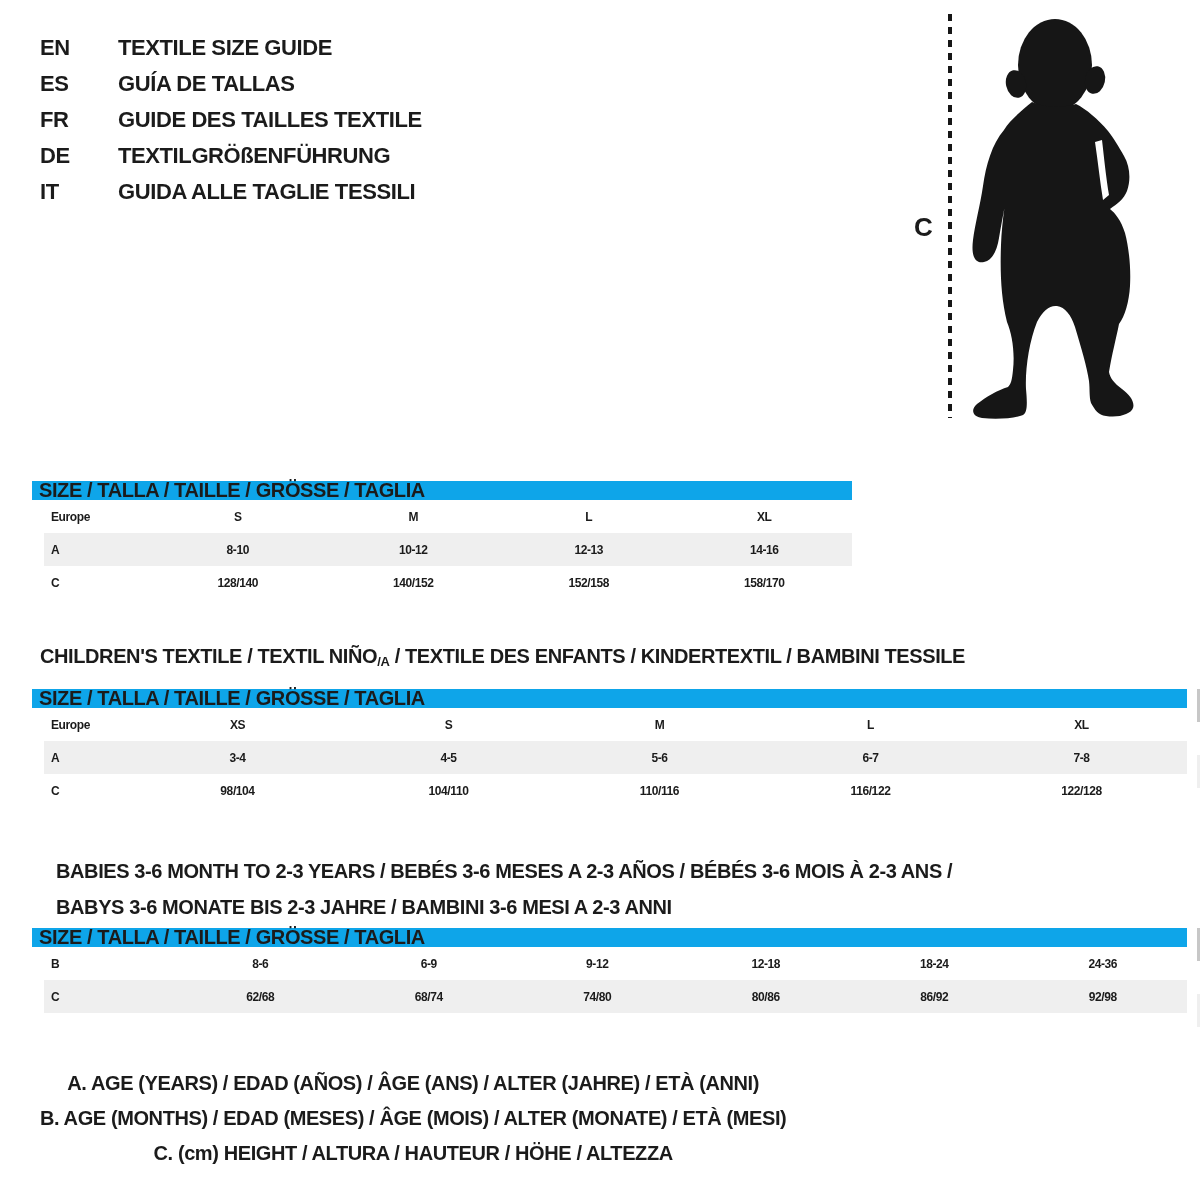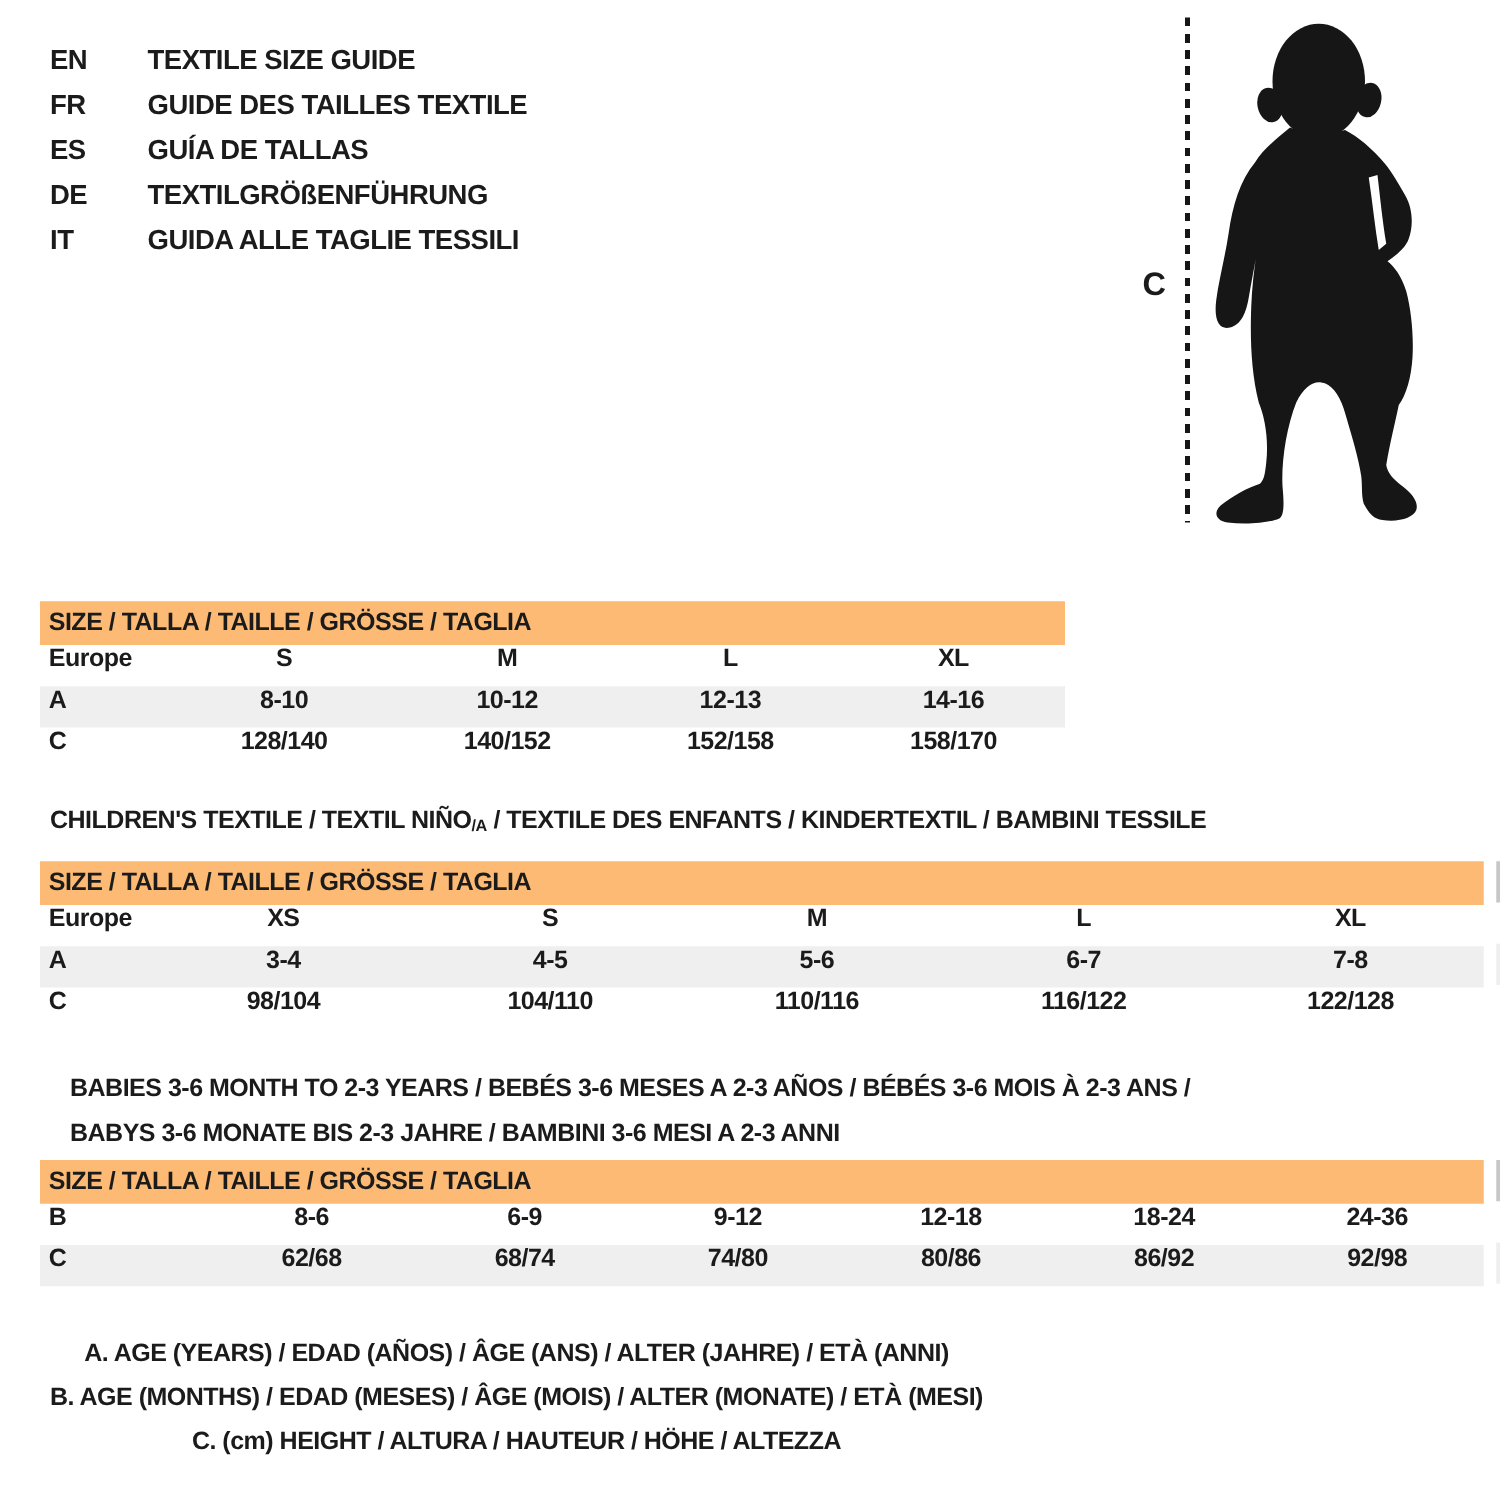--- a/index.html
+++ b/index.html
@@ -20,23 +20,23 @@
   .figure-label{position:absolute;left:914px;top:212px;font-size:26px;}
   .baby-svg{position:absolute;left:962px;top:10px;width:180px;height:410px;}
   
   .sec-title{position:absolute;font-size:20px;white-space:nowrap;}
   .t-junior-title{left:40px;top:435px;}
   .t-children-title{left:40px;top:645px;}
   .t-babies-title{left:56px;top:853px;line-height:36px;}
   .sub-sm{font-size:13px;vertical-align:-3px;letter-spacing:-0.3px;}
   
   .sg-table{position:absolute;}
-  .sg-header{height:35px;background:#fdba74;display:flex;align-items:center;
+  .sg-header{height:19px;background:#0ea5e9;display:flex;align-items:center;
     padding-left:7px;font-size:20px;box-sizing:border-box;}
-  .sg-row{display:flex;height:33px;align-items:flex-start;font-size:20px;}
+  .sg-row{display:flex;height:33px;align-items:center;font-size:12px;margin-left:12px;}
   .sg-row.alt{background:#efefef;}
   .sg-row .lbl{padding-left:7px;box-sizing:border-box;}
   .sg-row .cell{flex:1;text-align:center;}
   .t-junior{left:32px;top:481px;width:820px;}
   .t-junior .lbl{width:106px;flex:0 0 106px;}
   .t-children{left:32px;top:689px;width:1155px;}
   .t-children .lbl{width:88px;flex:0 0 88px;}
   .t-babies{left:32px;top:928px;width:1155px;}
   .t-babies .lbl{width:132px;flex:0 0 132px;}
   
@@ -50,26 +50,26 @@
 <body>
 
 <div class="page">
 
   <div class="lang-list">
     <div class="lang-row">
       <span class="lang-code">EN</span>
       <span class="lang-title">TEXTILE SIZE GUIDE</span>
     </div>
     <div class="lang-row">
+      <span class="lang-code">ES</span>
+      <span class="lang-title">GUÍA DE TALLAS</span>
+    </div>
+    <div class="lang-row">
       <span class="lang-code">FR</span>
       <span class="lang-title">GUIDE DES TAILLES TEXTILE</span>
-    </div>
-    <div class="lang-row">
-      <span class="lang-code">ES</span>
-      <span class="lang-title">GUÍA DE TALLAS</span>
     </div>
     <div class="lang-row">
       <span class="lang-code">DE</span>
       <span class="lang-title">TEXTILGRÖßENFÜHRUNG</span>
     </div>
     <div class="lang-row">
       <span class="lang-code">IT</span>
       <span class="lang-title">GUIDA ALLE TAGLIE TESSILI</span>
     </div>
   </div>

